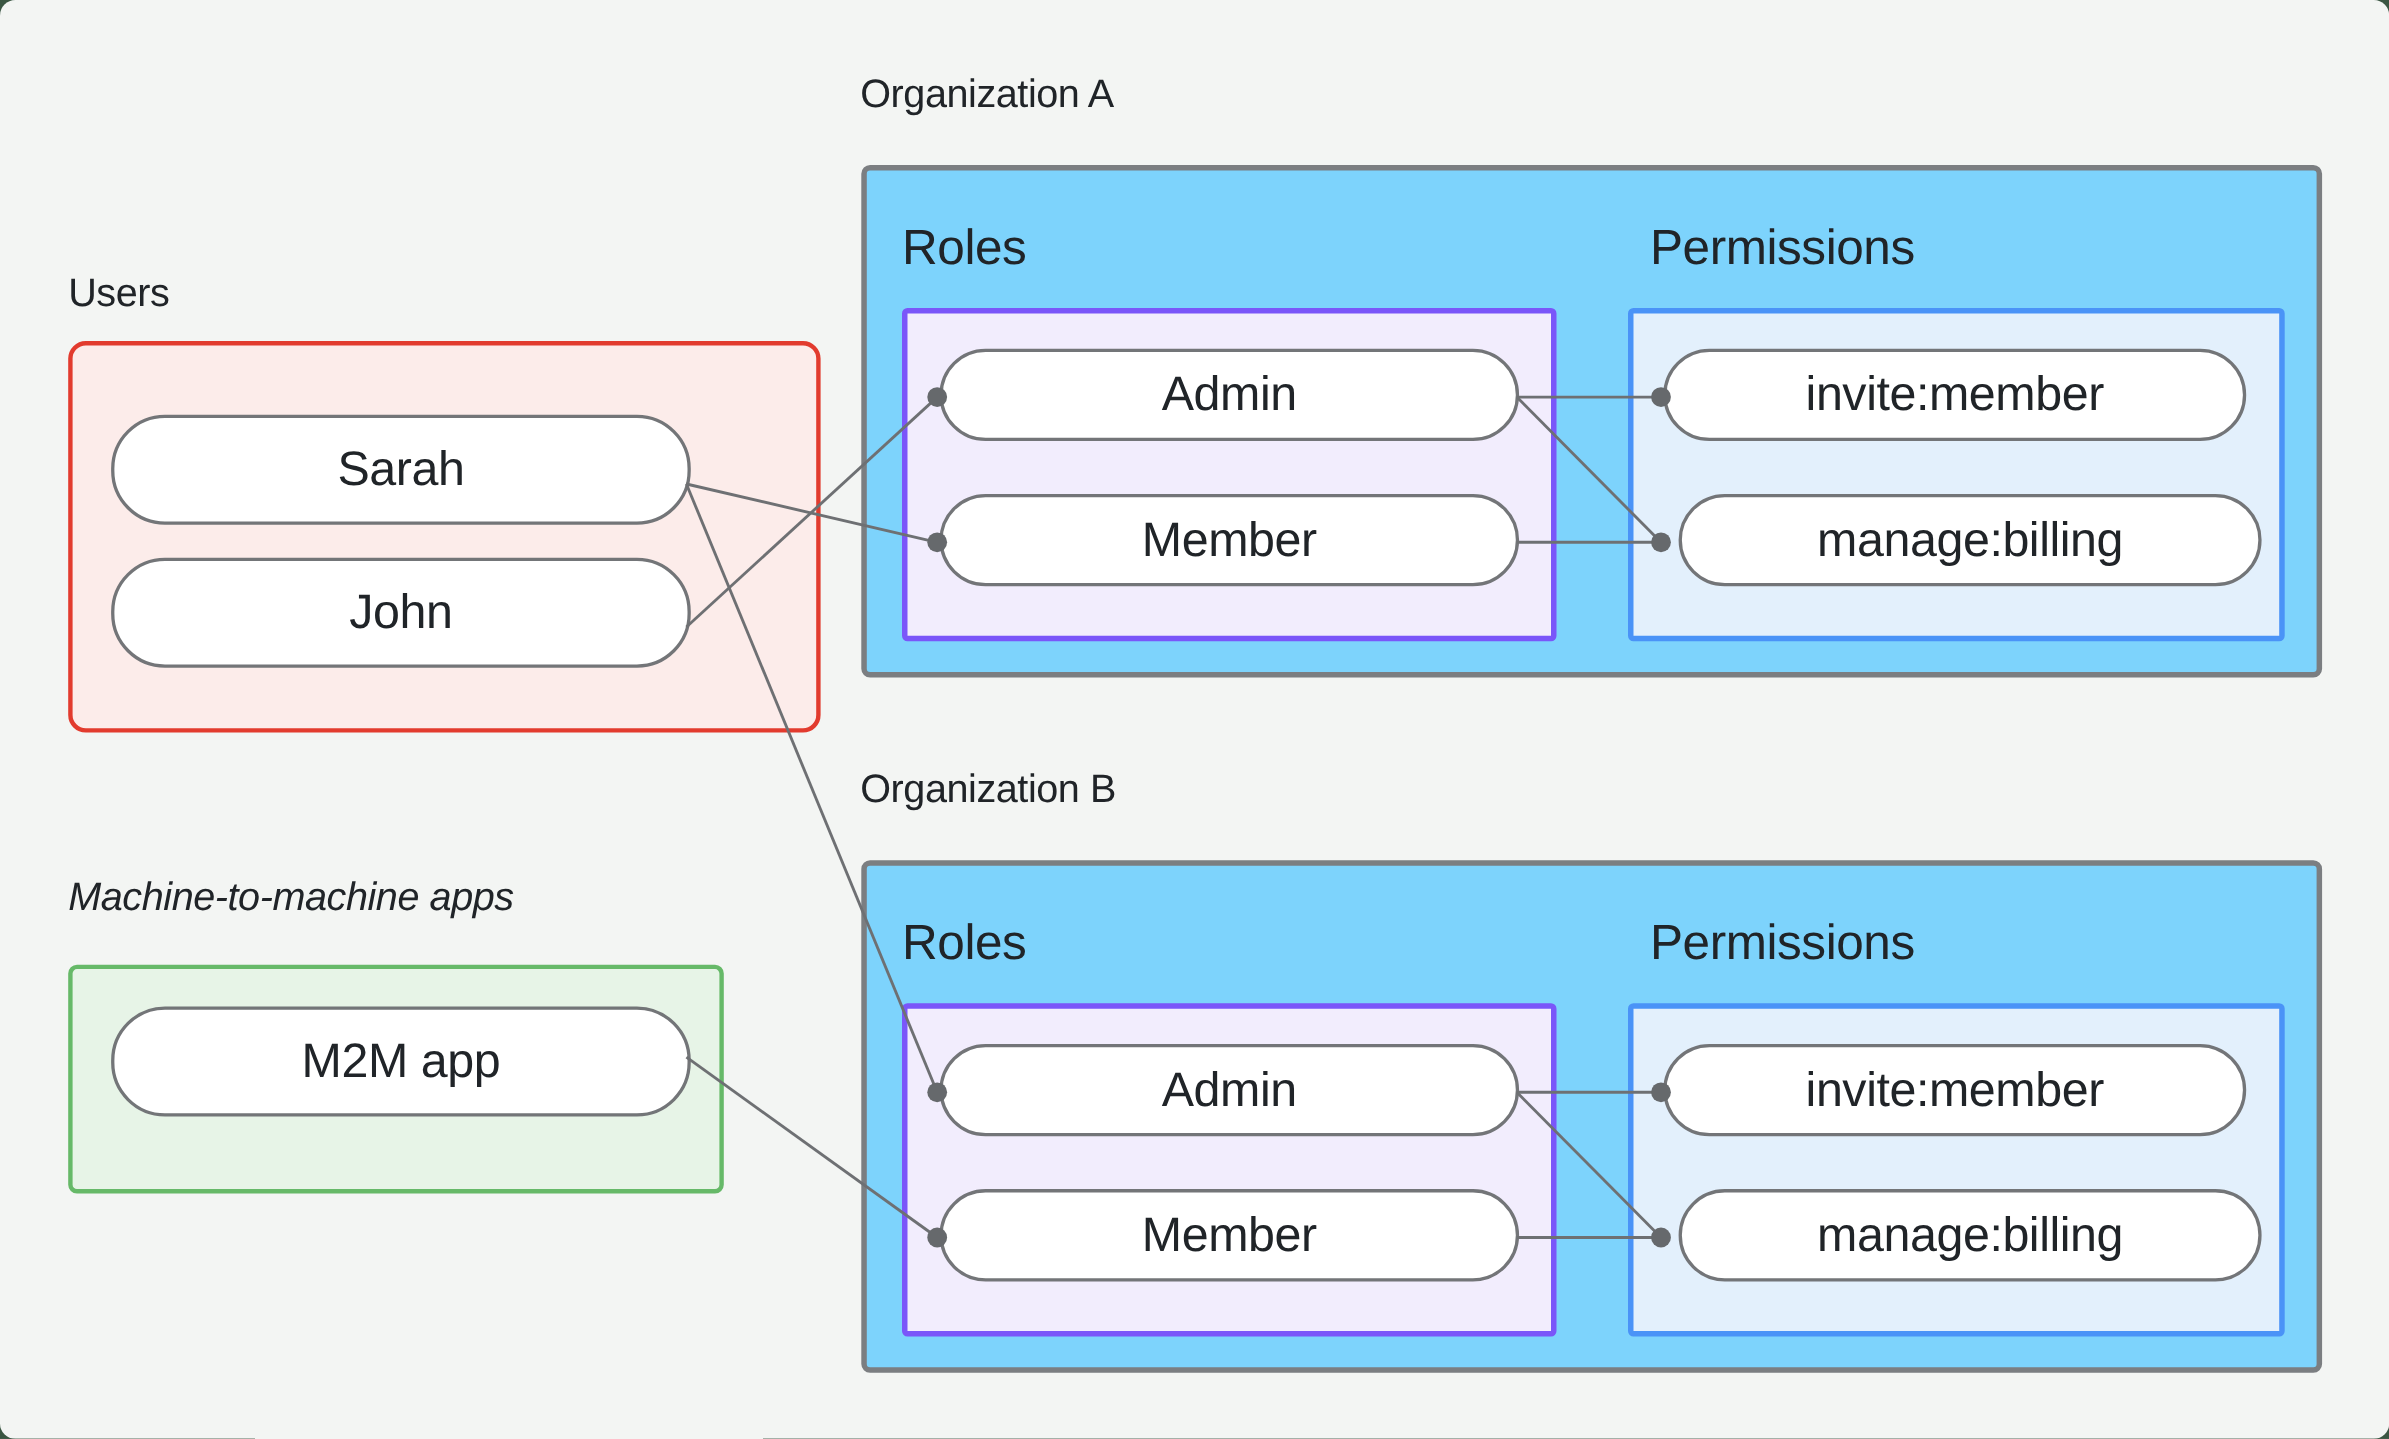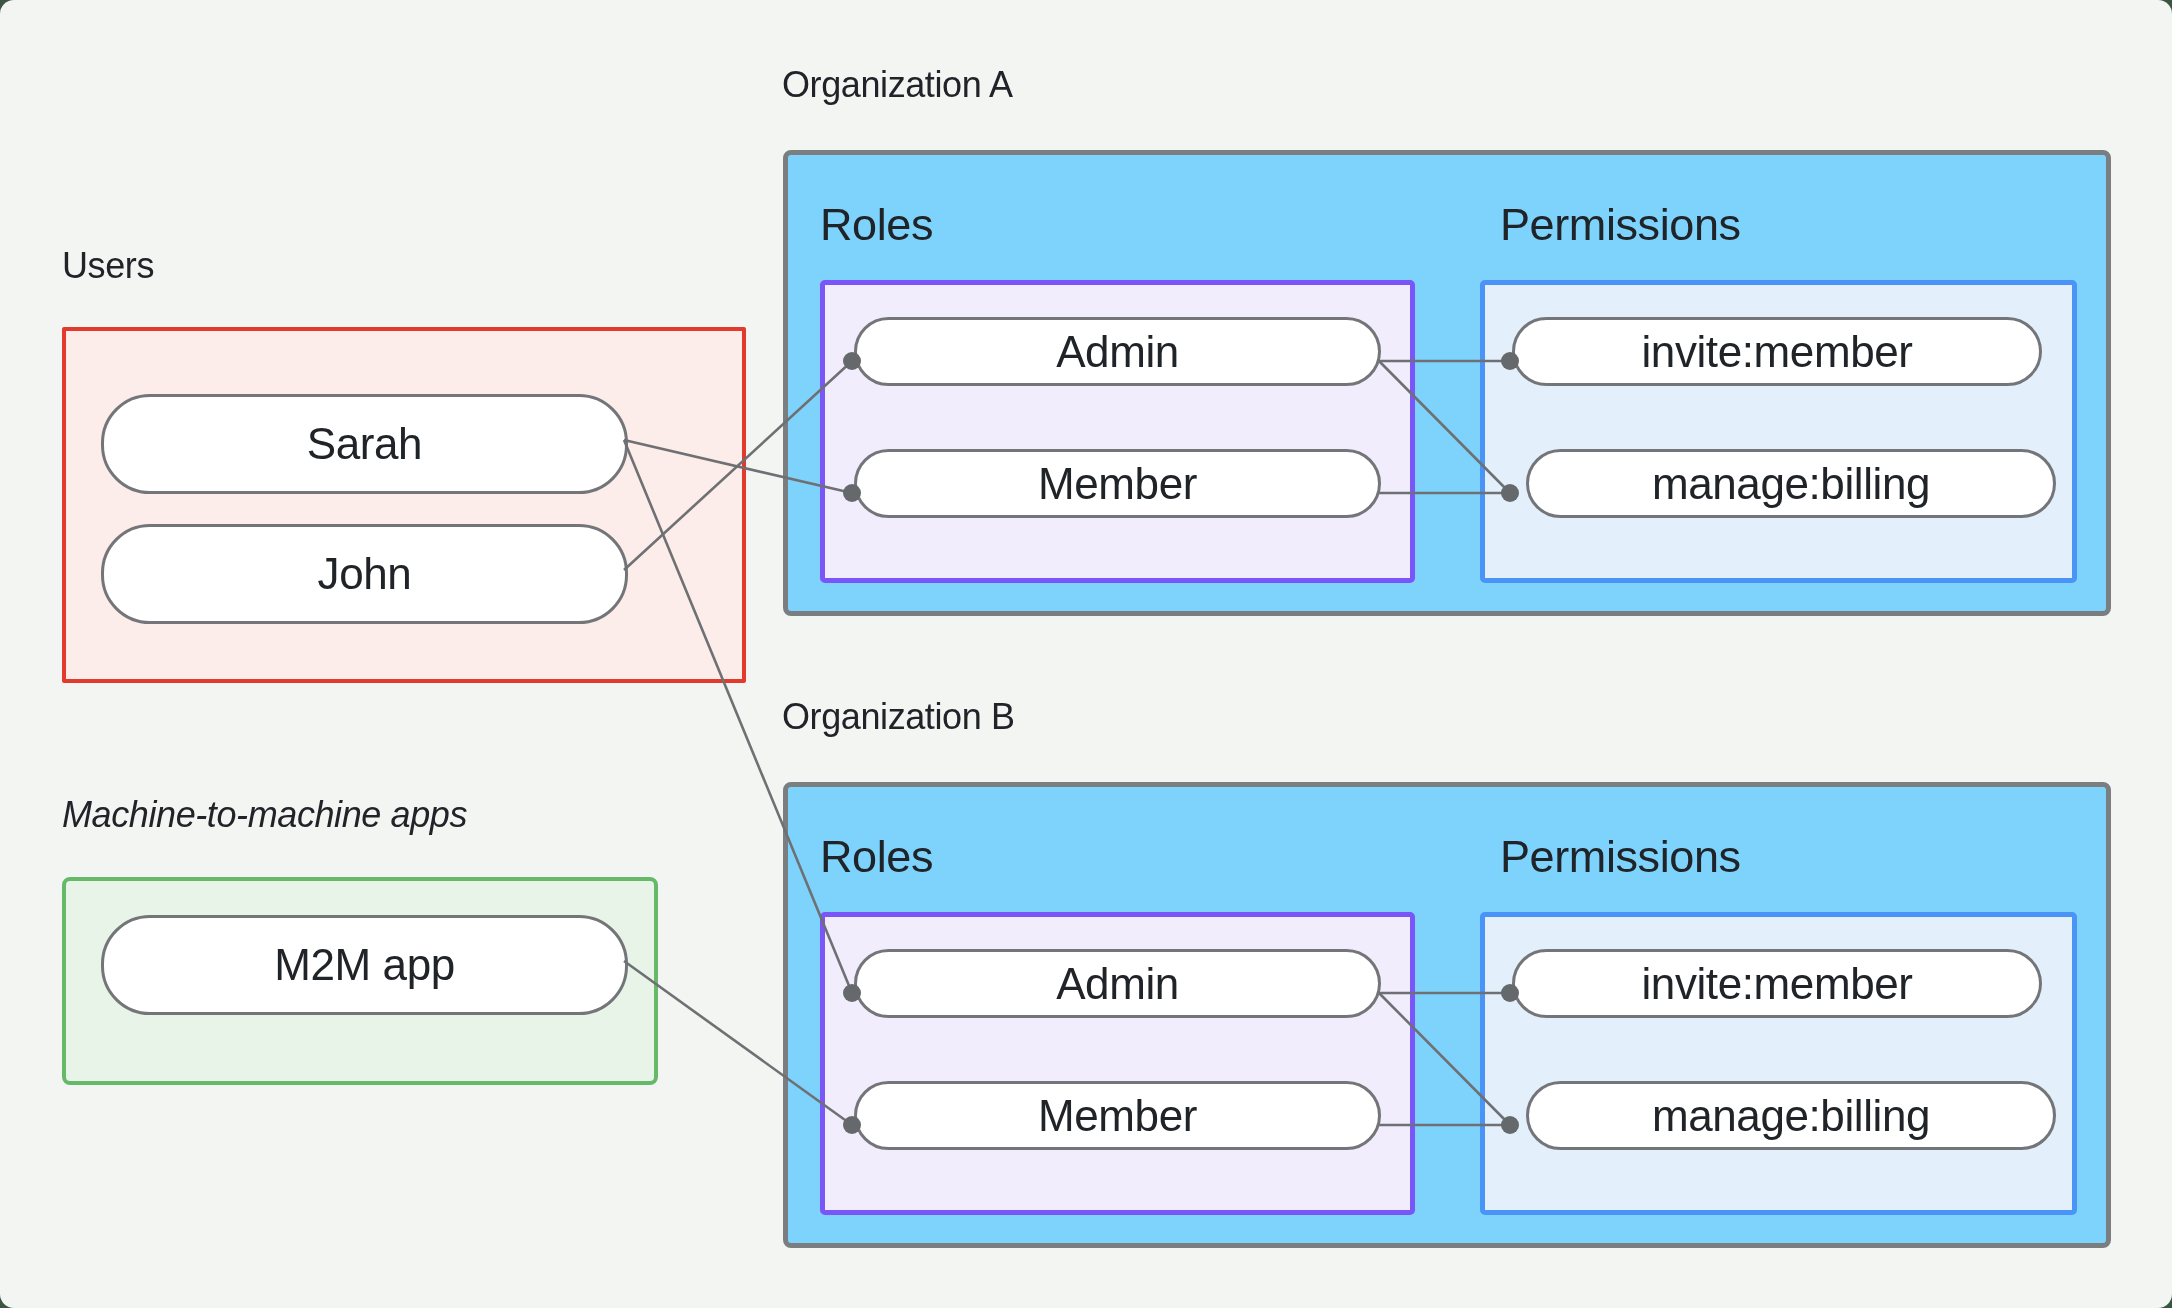--- a/index.html
+++ b/index.html
@@ -8,22 +8,22 @@
     position: relative; width: 2172px; height: 1308px;
     background: #f3f5f3; border-radius: 14px; overflow: hidden;
     color: #202428; letter-spacing: -0.4px;
   }
   .section-label {
     position: absolute; font-size: 36px; line-height: 1.25; color: #202428;
     white-space: nowrap;
   }
   .group-box { position: absolute; box-sizing: border-box; }
   .users-box {
-    left: 62px; top: 327px; width: 684px; height: 356px;
-    background: #fcecea; border: 4px solid #e23b2e; border-radius: 2px;
+    left: 62px; top: 310px; width: 684px; height: 356px;
+    background: #fcecea; border: 4px solid #e23b2e; border-radius: 16px;
   }
   .m2m-box {
     left: 62px; top: 877px; width: 596px; height: 208px;
     background: #e7f4e7; border: 4px solid #66b968; border-radius: 8px;
   }
   .org-box {
     left: 783px; width: 1328px; height: 466px;
     background: #7dd3fc; border: 5px solid #7b7e81; border-radius: 8px;
   }
   .org-a { top: 150px; }
@@ -32,21 +32,21 @@
   .org-title-b { left: 782px; top: 694px; }
   .users-title { left: 62px; top: 243px; }
   .m2m-title { left: 62px; top: 792px; font-style: italic; }
   .inner-label { position: absolute; top: 42px; font-size: 45px; line-height: 1.25; white-space: nowrap; }
   .roles-label { left: 32px; }
   .permissions-label { left: 712px; }
   .sub-box { position: absolute; box-sizing: border-box; top: 125px; height: 303px; border-radius: 5px; }
   .roles-box { left: 32px; width: 595px; background: #f2edfd; border: 5px solid #7a56f9; }
   .permissions-box { left: 692px; width: 597px; background: #e3f0fc; border: 5px solid #4a93f7; text-align: center; }
   .pill {
-    position: absolute; box-sizing: border-box; height: 69px; width: 527px;
+    position: absolute; box-sizing: border-box; height: 84px; width: 527px;
     background: #ffffff; border: 3px solid #737578; border-radius: 49px;
     display: flex; align-items: center; justify-content: center;
     font-size: 44px; color: #202428; white-space: nowrap;
   }
   .user-pill-1 { left: 35px; top: 63px; width: 527px; height: 100px; }
   .user-pill-2 { left: 35px; top: 193px; width: 527px; height: 100px; }
   .m2m-pill   { left: 35px; top: 34px; width: 527px; height: 100px; }
   .role-pill-1 { left: 29px; top: 32px; }
   .role-pill-2 { left: 29px; top: 164px; }
   .perm-pill-1 { left: 27px; top: 32px; width: 530px; }

